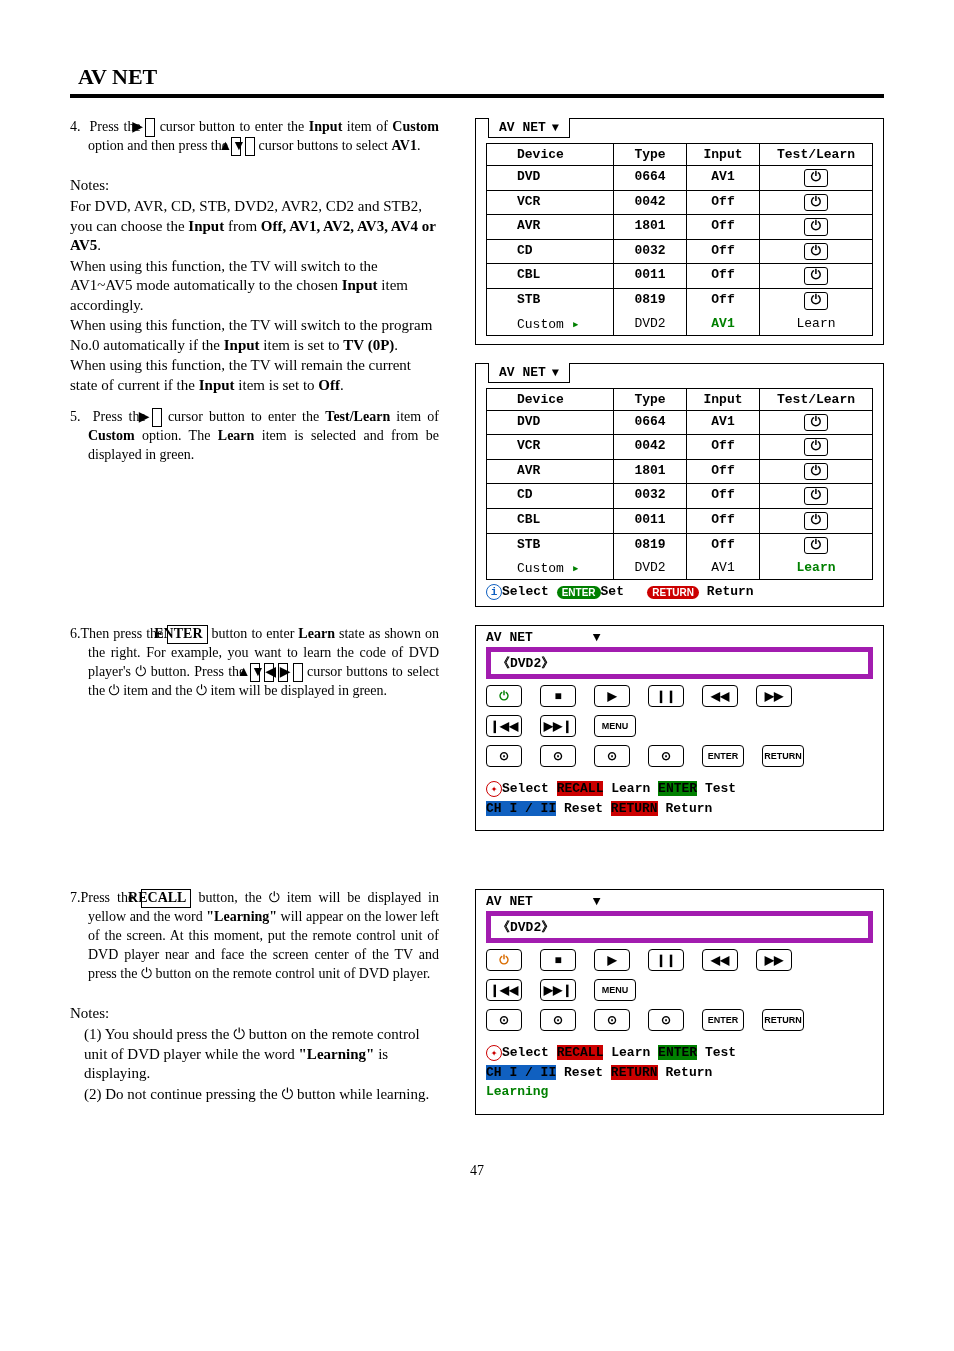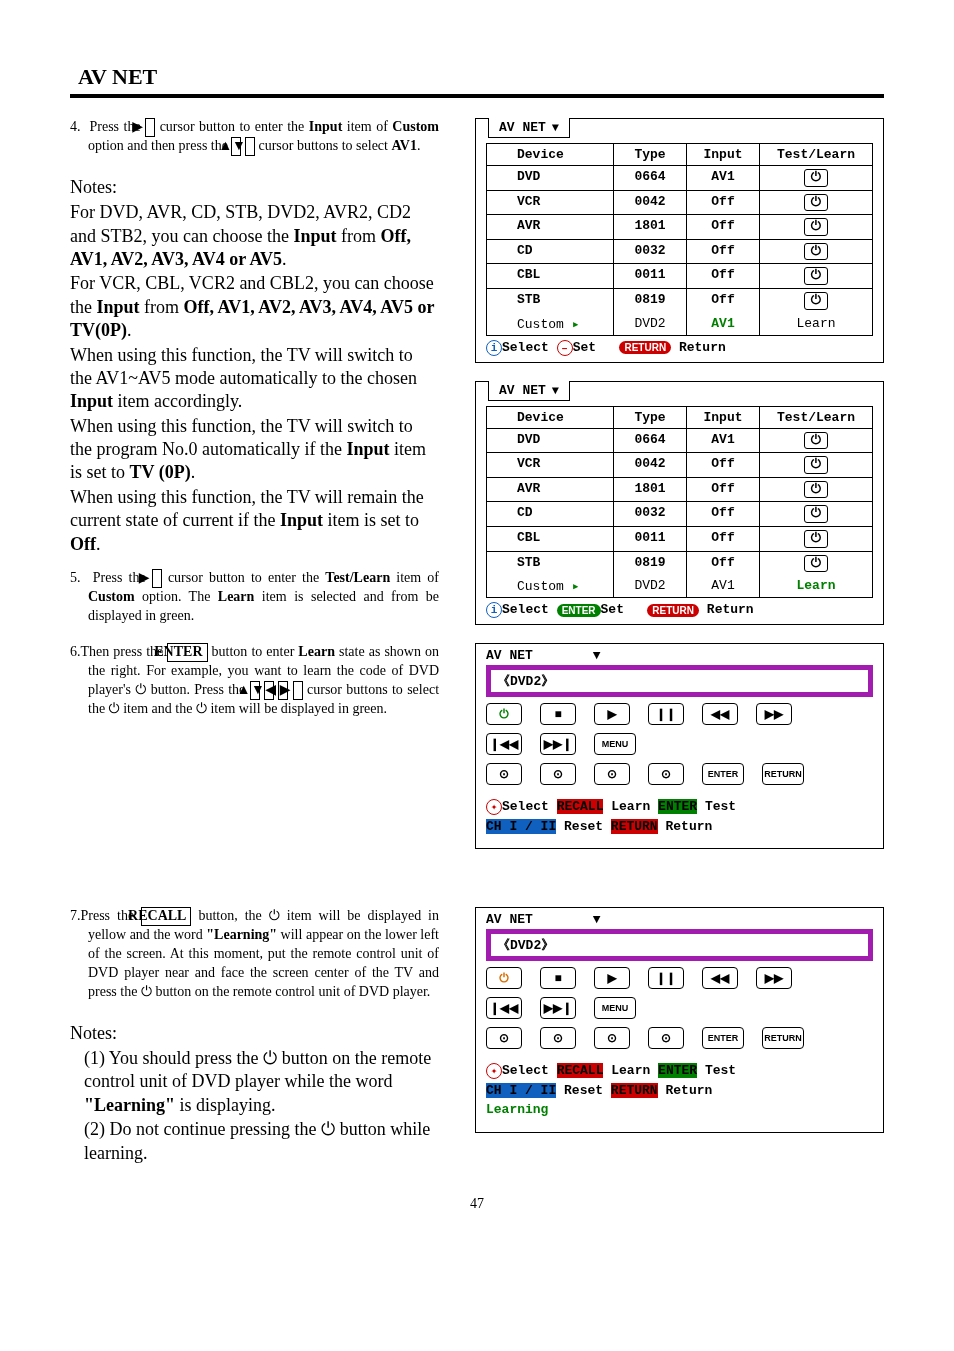--- a/index.html
+++ b/index.html
@@ -38,21 +38,21 @@
   .body-text {
     text-align: justify;
     line-height: 1.35;
     margin-bottom: 8px;
   }
   .indent-hang {
     padding-left: 18px;
     text-indent: -18px;
   }
   .notes {
-    font-size: 18px;
+    font-size: 15px;
     line-height: 1.3;
   }
   .notes .notes-title {
     margin-bottom: 2px;
   }
   .notes .note-line {
     margin-bottom: 1px;
   }
   .panel {
     border: 1.5px solid #000;
@@ -212,21 +212,20 @@
   <div class="two-col">
     <div class="left-col">
       <div class="body-text indent-hang">
         <span>4.</span>&nbsp;
         <span>Press the </span><span class="box-inline">▶</span><span> cursor button to enter the </span><b>Input</b><span> item of </span><b>Custom</b><span> option and then press the </span><span class="box-inline">▲</span> <span class="box-inline">▼</span><span> cursor buttons to select </span><b>AV1</b><span>.</span>
       </div>
       <div class="spacer"></div>
       <div class="notes">
         <div class="notes-title">Notes:</div>
         <div class="note-line"><span>For DVD, AVR, CD, STB, DVD2, AVR2, CD2 and STB2, you can choose the </span><b>Input</b><span> from </span><b>Off, AV1, AV2, AV3, AV4 or AV5</b><span>.</span></div>
-        <div class="note-line"><span>For VCR, CBL, VCR2 and CBL2, you can choose the </span><b>Input</b><span> from </span><b>Off, AV1, AV2, AV3, AV4, AV5 or TV(0P)</b><span>.</span></div>
         <div class="note-line"><span>When using this function, the TV will switch to the AV1~AV5 mode automatically to the chosen </span><b>Input</b><span> item accordingly.</span></div>
         <div class="note-line"><span>When using this function, the TV will switch to the program No.0 automatically if the </span><b>Input</b><span> item is set to </span><b>TV (0P)</b><span>.</span></div>
         <div class="note-line"><span>When using this function, the TV will remain the current state of current if the </span><b>Input</b><span> item is set to </span><b>Off</b><span>.</span></div>
       </div>
       <div class="spacer"></div>
       <div class="body-text indent-hang">
         <span>5.</span>&nbsp;
         <span>Press the </span><span class="box-inline">▶</span><span> cursor button to enter the </span><b>Test/Learn</b><span> item of </span><b>Custom</b><span> option. The </span><b>Learn</b><span> item is selected and from be displayed in green.</span>
       </div>
     </div>
@@ -281,25 +280,20 @@
                 <div class="grid-cell c-input">Off</div>
                 <div class="grid-cell c-test"><span class="pwr-btn">⏻</span></div>
               </div>
             </div>
           <div class="grid-row">
             <div class="grid-cell c-dev" style="font-weight:normal;"><span>Custom</span> <span class="green">▸</span></div>
             <div class="grid-cell c-type" style="font-weight:normal;">DVD2</div>
             <div class="grid-cell c-input green" style="font-weight:bold;">AV1</div>
             <div class="grid-cell c-test" style="font-weight:normal;">Learn</div>
           </div>
-        </div>
-        <div class="footer-line">
-          <span class="circle-icon circ-blue">i</span><span>Select</span>
-          <span class="circle-icon circ-red">–</span><span>Set</span>&nbsp;&nbsp;
-          <span class="pill pill-red">RETURN</span> <span>Return</span>
         </div>
       </div>
 
       <div class="panel">
         <div class="tab">
           <span>AV NET</span><span class="tri">▼</span>
         </div>
         <div class="grid">
           <div class="grid-row header-row">
             <div class="grid-cell c-dev">Device</div>

